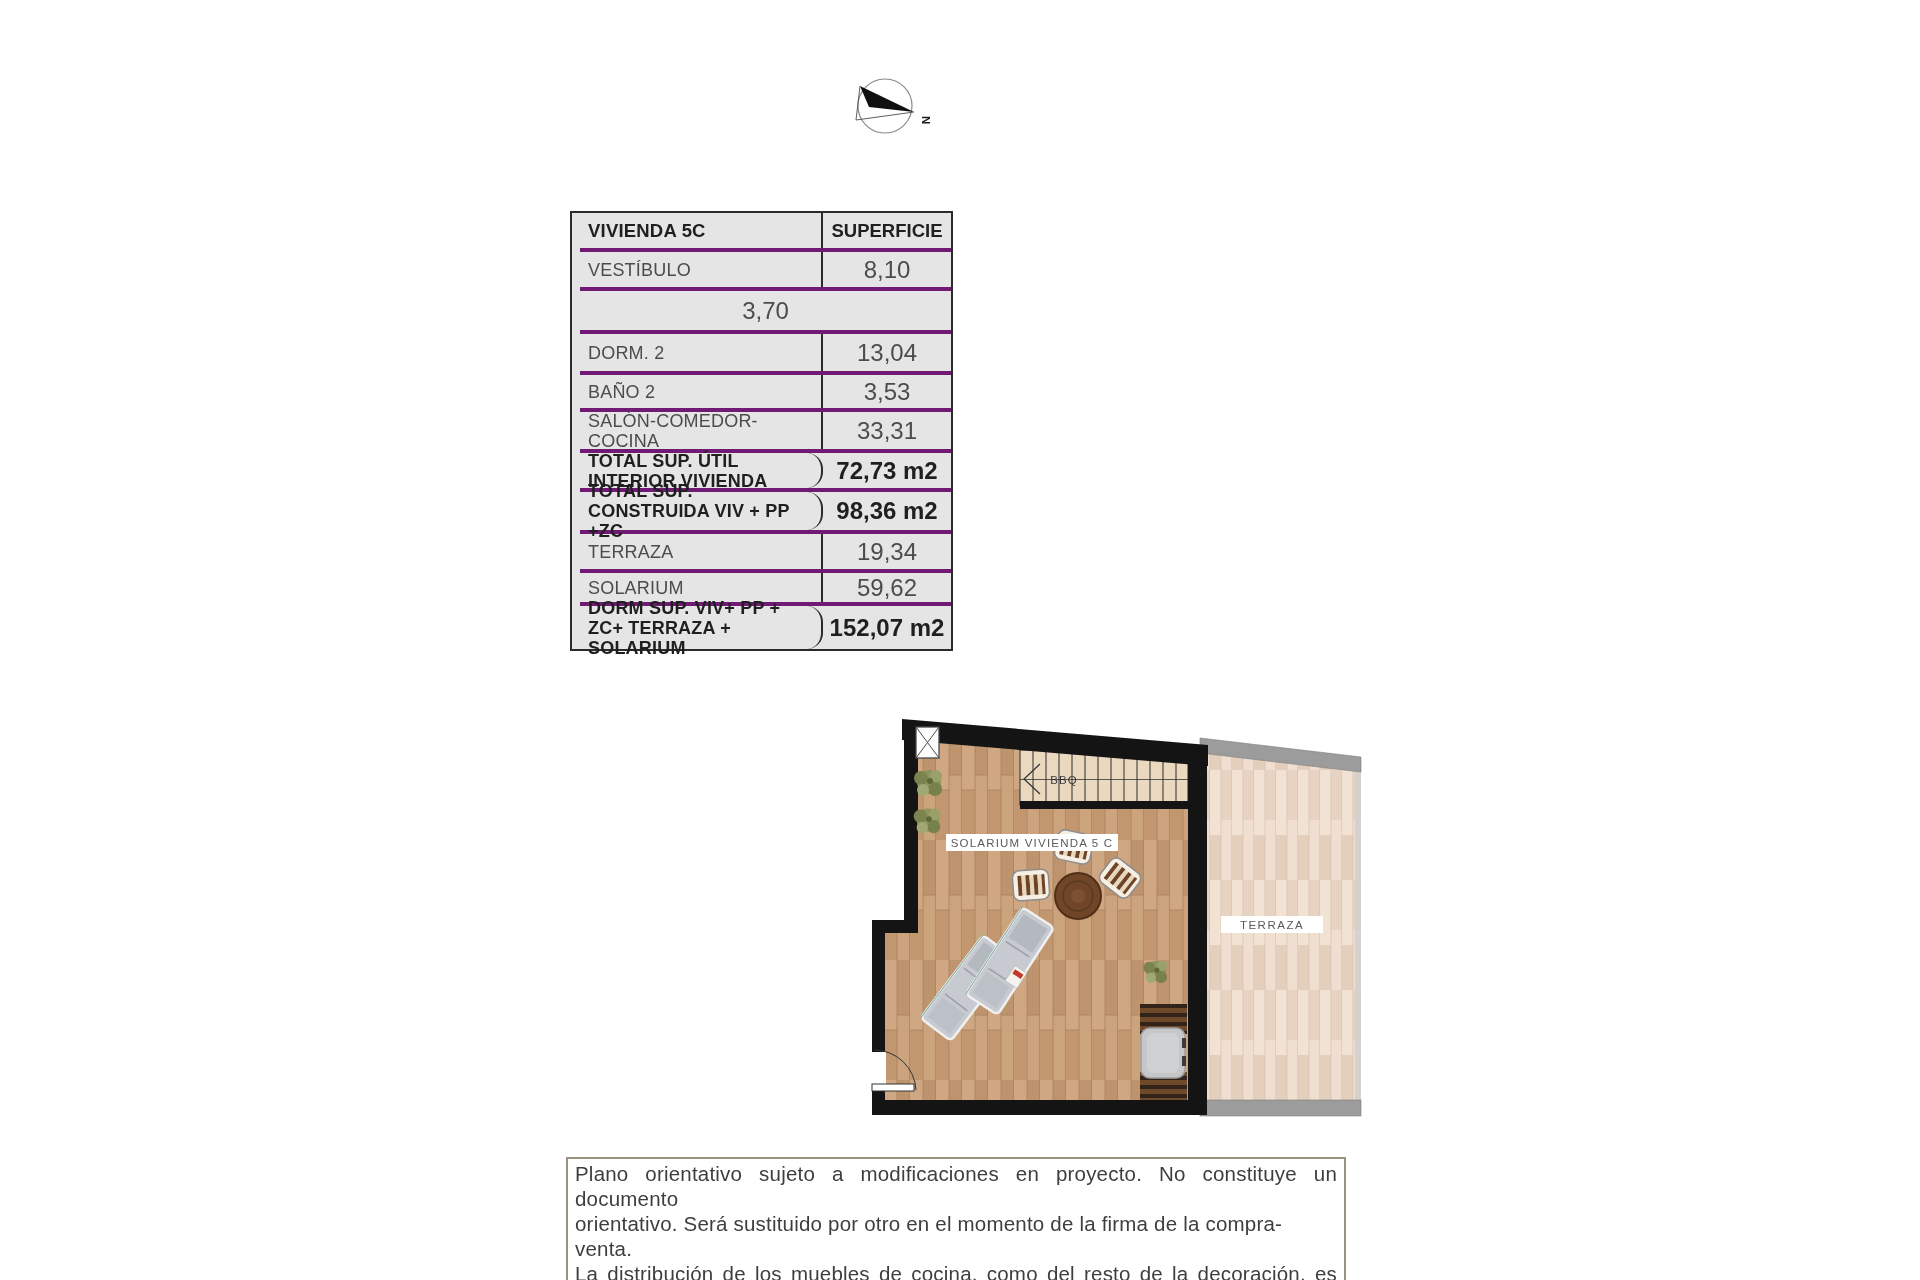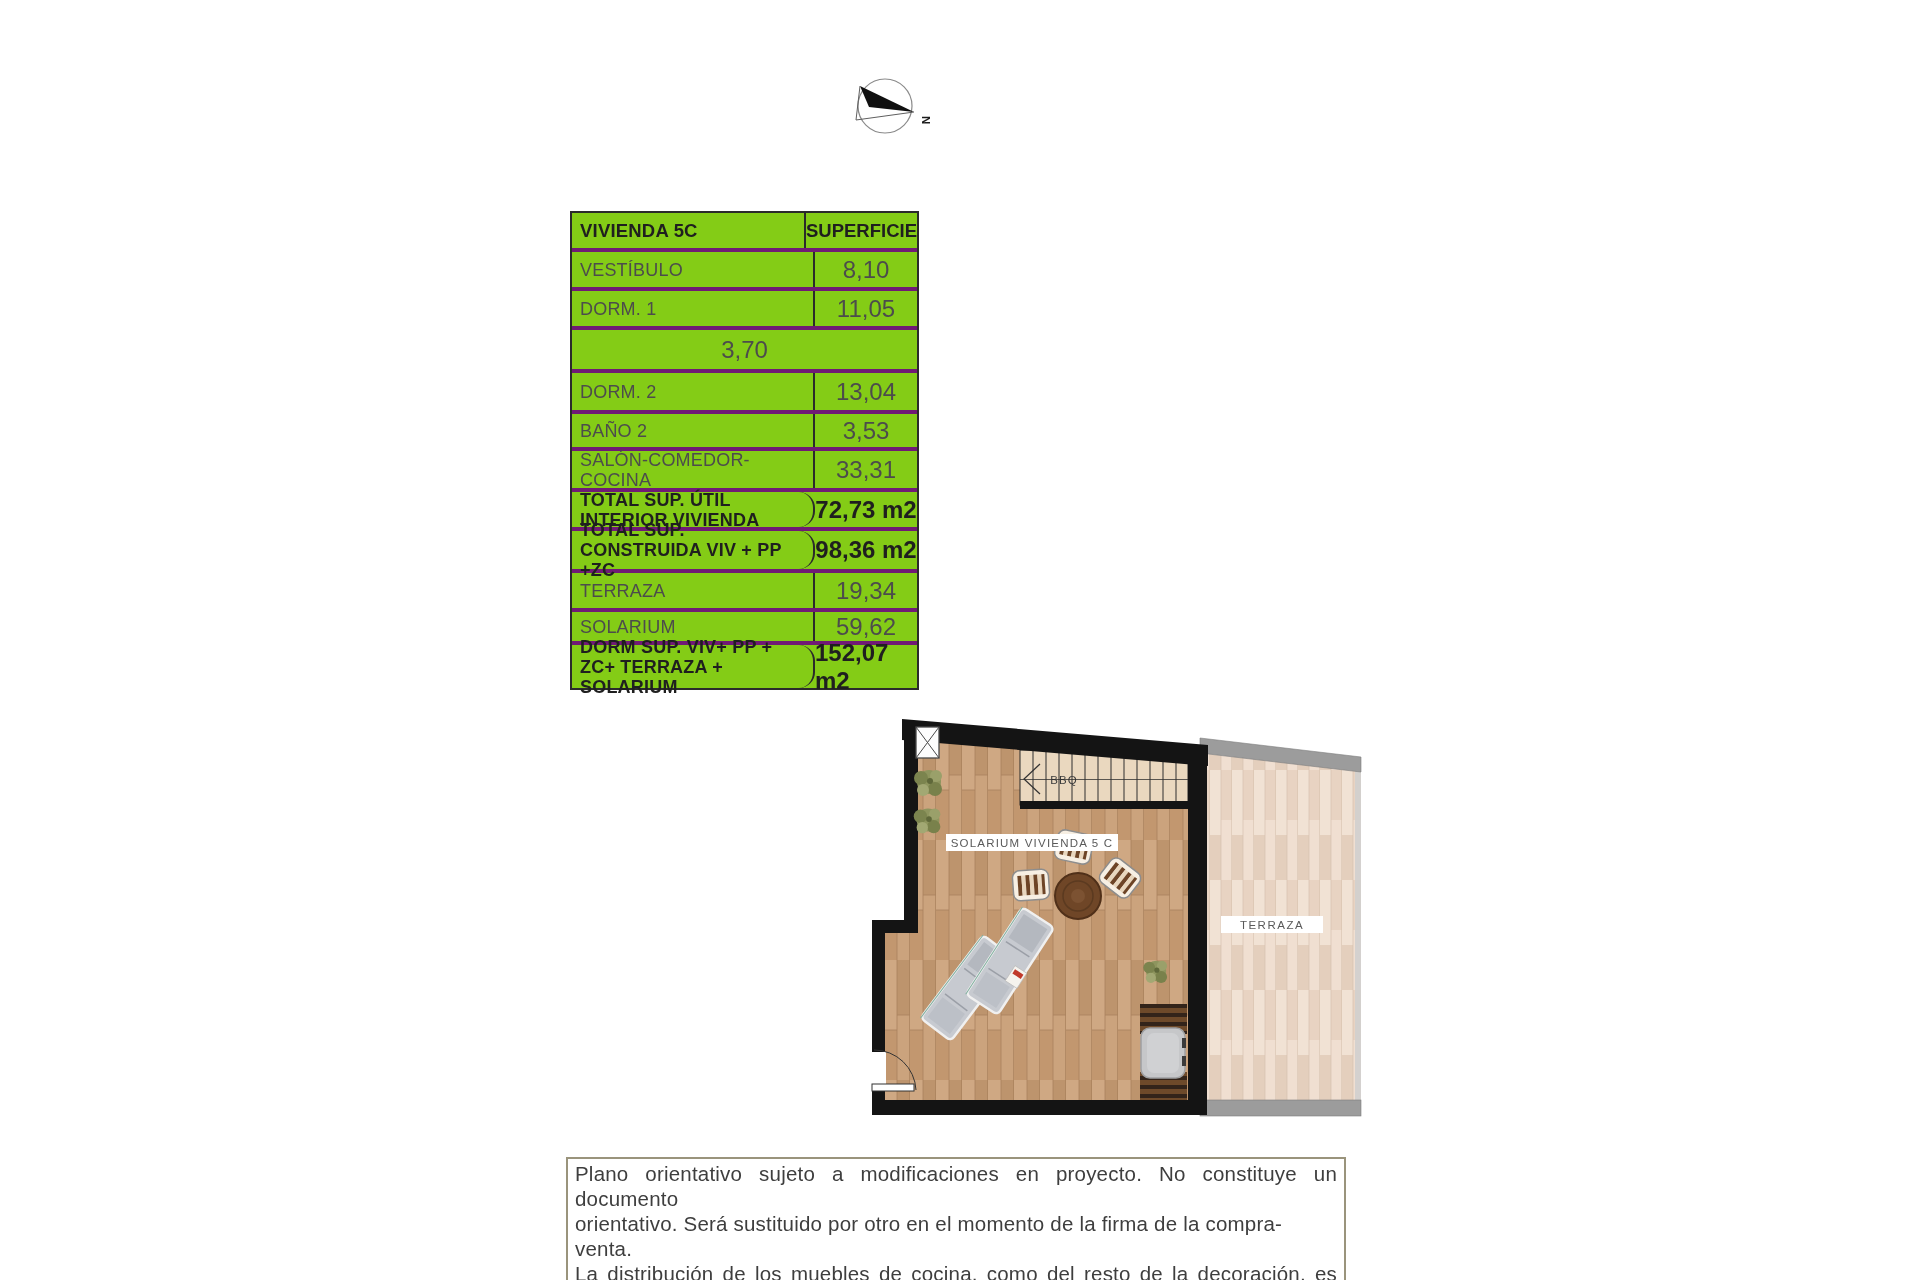--- a/index.html
+++ b/index.html
@@ -7,22 +7,22 @@
   .page {
     position:relative; width:1920px; height:1280px; background:#ffffff;
     font-family:"Liberation Sans", sans-serif; overflow:hidden;
   }
 
   
   .compass { position:absolute; left:850px; top:68px; }
 
   
   .area-table {
-    position:absolute; left:570px; top:211px; width:349px;
-    border:2px solid #2b2b2b; background:#84cc16;
+    position:absolute; left:570px; top:211px; width:383px;
+    border:2px solid #2b2b2b; background:#e5e5e5;padding-left:8px;
   }
   .t-row { display:flex; border-top:4px solid #701a75; align-items:stretch; }
   .t-row:first-child { border-top:none; }
   .t-c1 {
     width:243px; border-right:2px solid #2b2b2b; display:flex; align-items:center;
     padding:2px 6px 2px 8px; font-size:18px; color:#4c4c4c; letter-spacing:.2px;
     line-height:20px;
   }
   .t-c2 {
     flex:1; display:flex; align-items:center; justify-content:center;
@@ -58,24 +58,20 @@
   </svg>
 
   <div class="area-table">
     <div class="t-row hdr h35">
       <div class="t-c1">VIVIENDA 5C</div>
       <div class="t-c2">SUPERFICIE</div>
     </div>
     <div class="t-row h39">
       <div class="t-c1">VESTÍBULO</div>
       <div class="t-c2">8,10</div>
-    </div>
-    <div class="t-row h39">
-      <div class="t-c1">DORM. 1</div>
-      <div class="t-c2">11,05</div>
     </div>
     <div class="t-row h43">
       <div class="t-c2">3,70</div>
     </div>
     <div class="t-row h41">
       <div class="t-c1">DORM. 2</div>
       <div class="t-c2">13,04</div>
     </div>
     <div class="t-row h37">
       <div class="t-c1">BAÑO 2</div>

